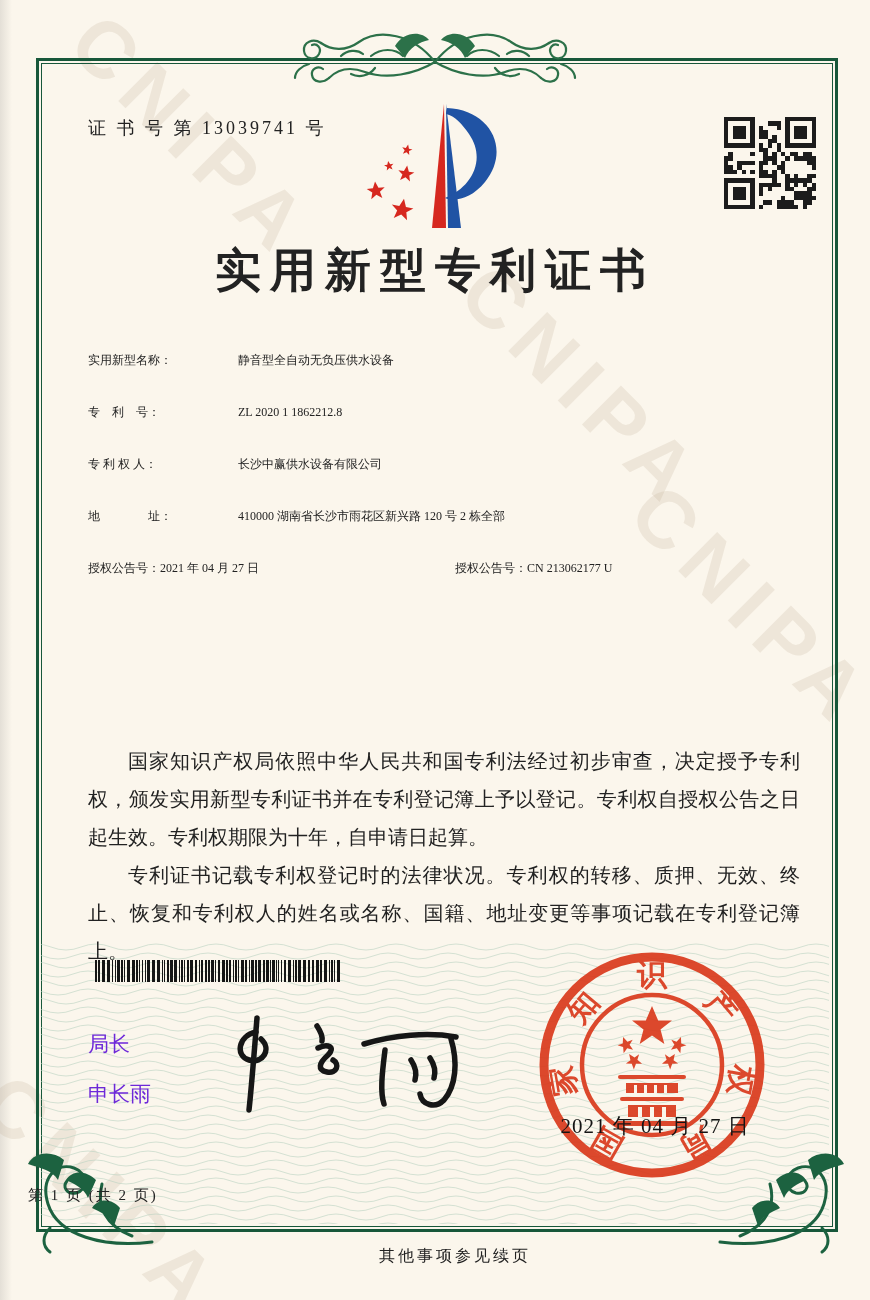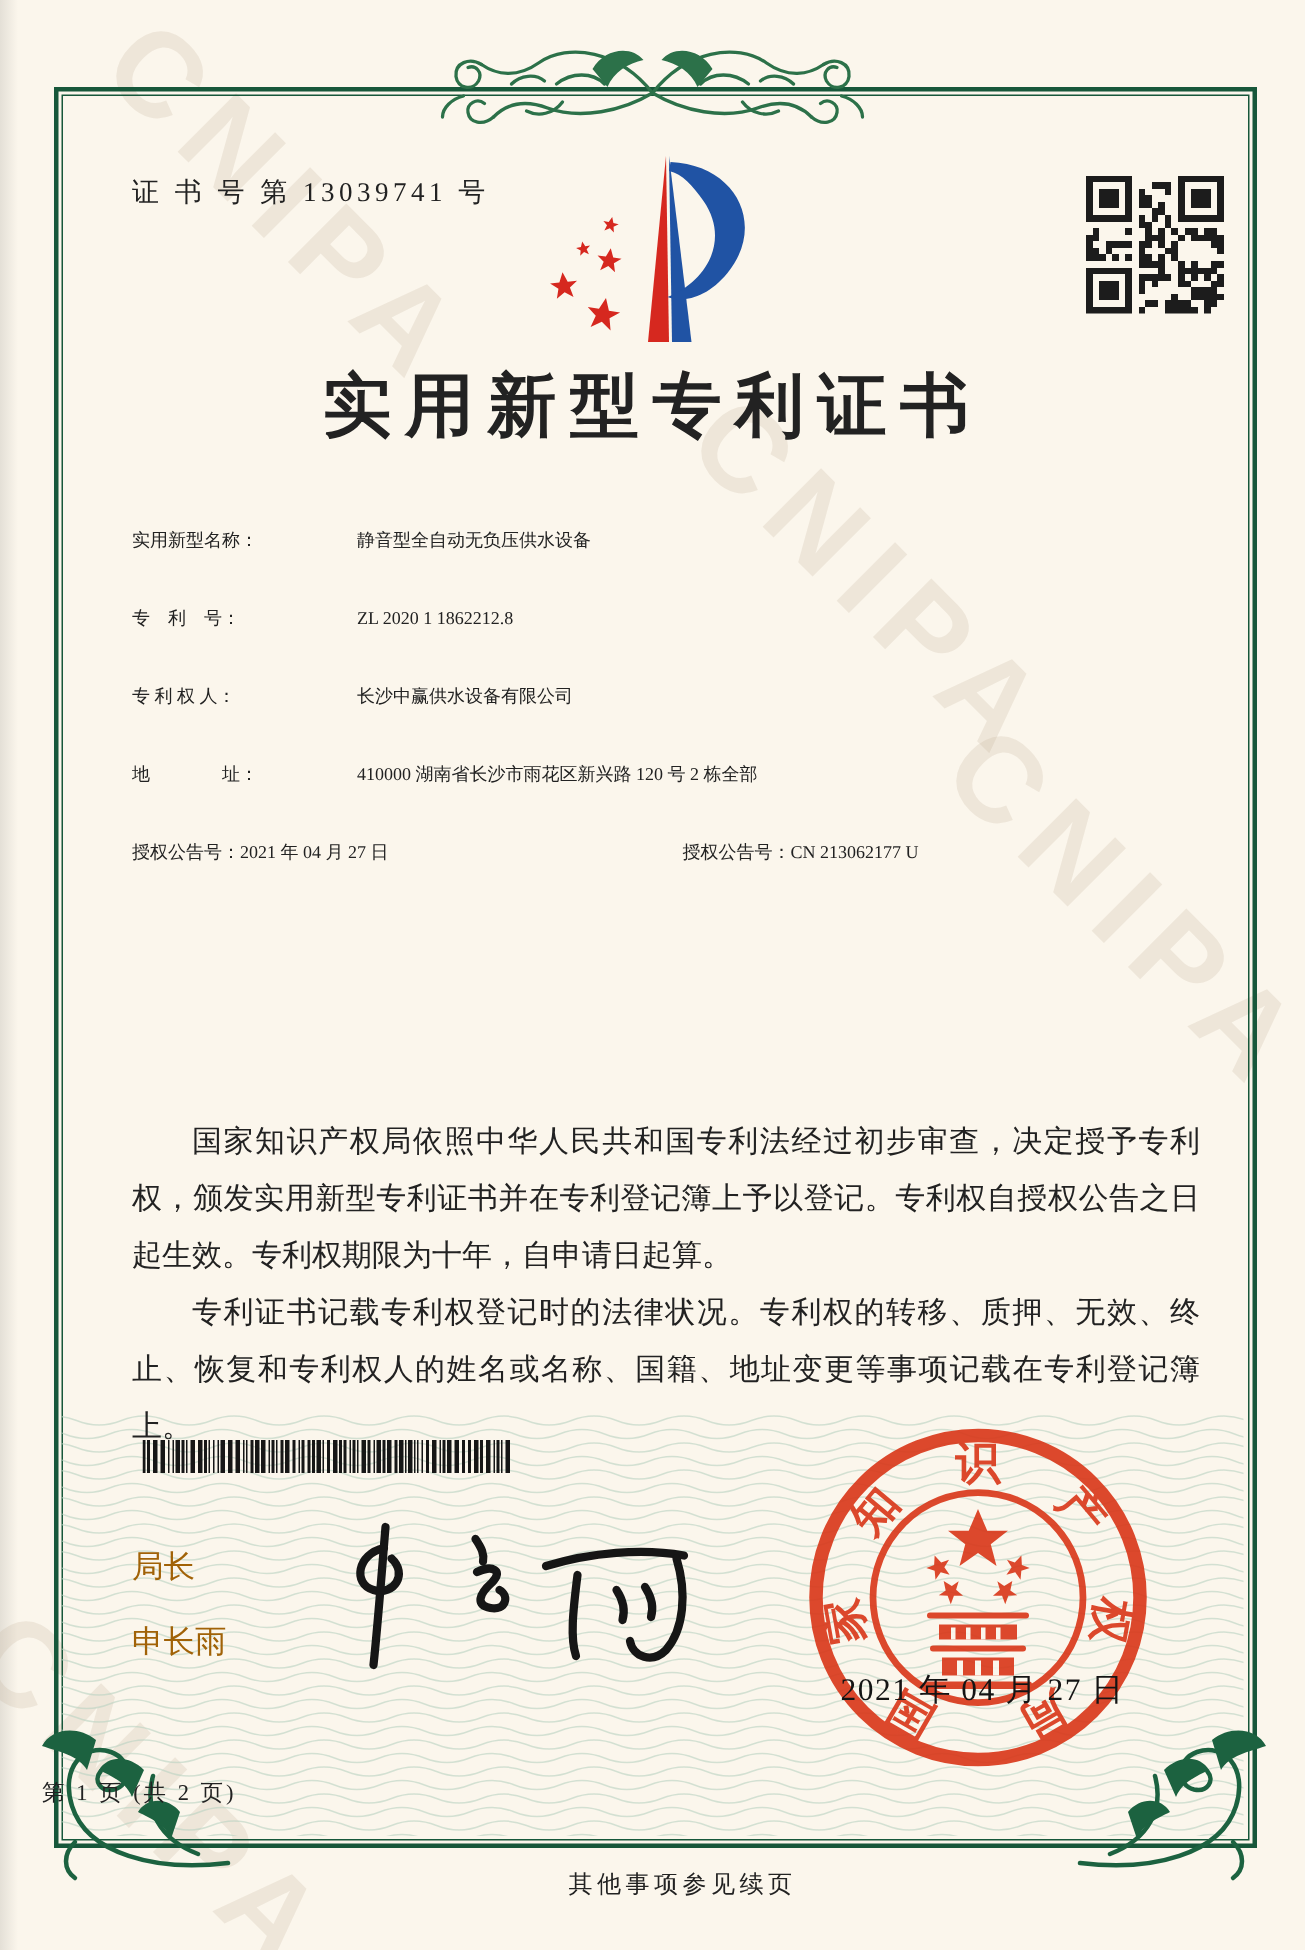--- a/index.html
+++ b/index.html
@@ -28,21 +28,21 @@
   .grant-row{display:flex;}
   .grant-left{width:367px;}
   
   .paras{position:absolute;left:88px;top:742px;width:712px;font-size:20px;
          line-height:38px;text-align:justify;z-index:3;}
   .paras p{margin:0;text-indent:2em;}
   
   .waves{position:absolute;left:41px;top:941px;width:788px;height:283px;z-index:2;}
   .barcode{position:absolute;left:95px;top:960px;z-index:3;}
   .officer{position:absolute;left:88px;top:1030px;z-index:3;
-           font-family:Liberation Mono, monospace;font-size:21px;color:#a16207;}
+           font-family:Liberation Mono, monospace;font-size:21px;color:#6d28d9;}
   .officer div{margin-bottom:22px;}
   .signature{position:absolute;left:222px;top:1012px;z-index:3;}
   .seal{position:absolute;left:532px;top:945px;width:240px;height:240px;z-index:4;}
   .seal-date{position:absolute;left:535px;top:1112px;width:240px;text-align:center;
              font-size:21px;color:#141414;letter-spacing:1px;z-index:5;}
   .page-num{position:absolute;left:28px;width:796px;top:1186px;text-align:left;
             font-size:15px;letter-spacing:2px;z-index:3;}
   .note{position:absolute;left:0;right:0;top:1246px;text-align:center;
         font-size:16px;letter-spacing:3px;z-index:3;padding-left:40px;}
   .top-orn{position:absolute;left:275px;top:16px;width:320px;height:84px;z-index:3;}

